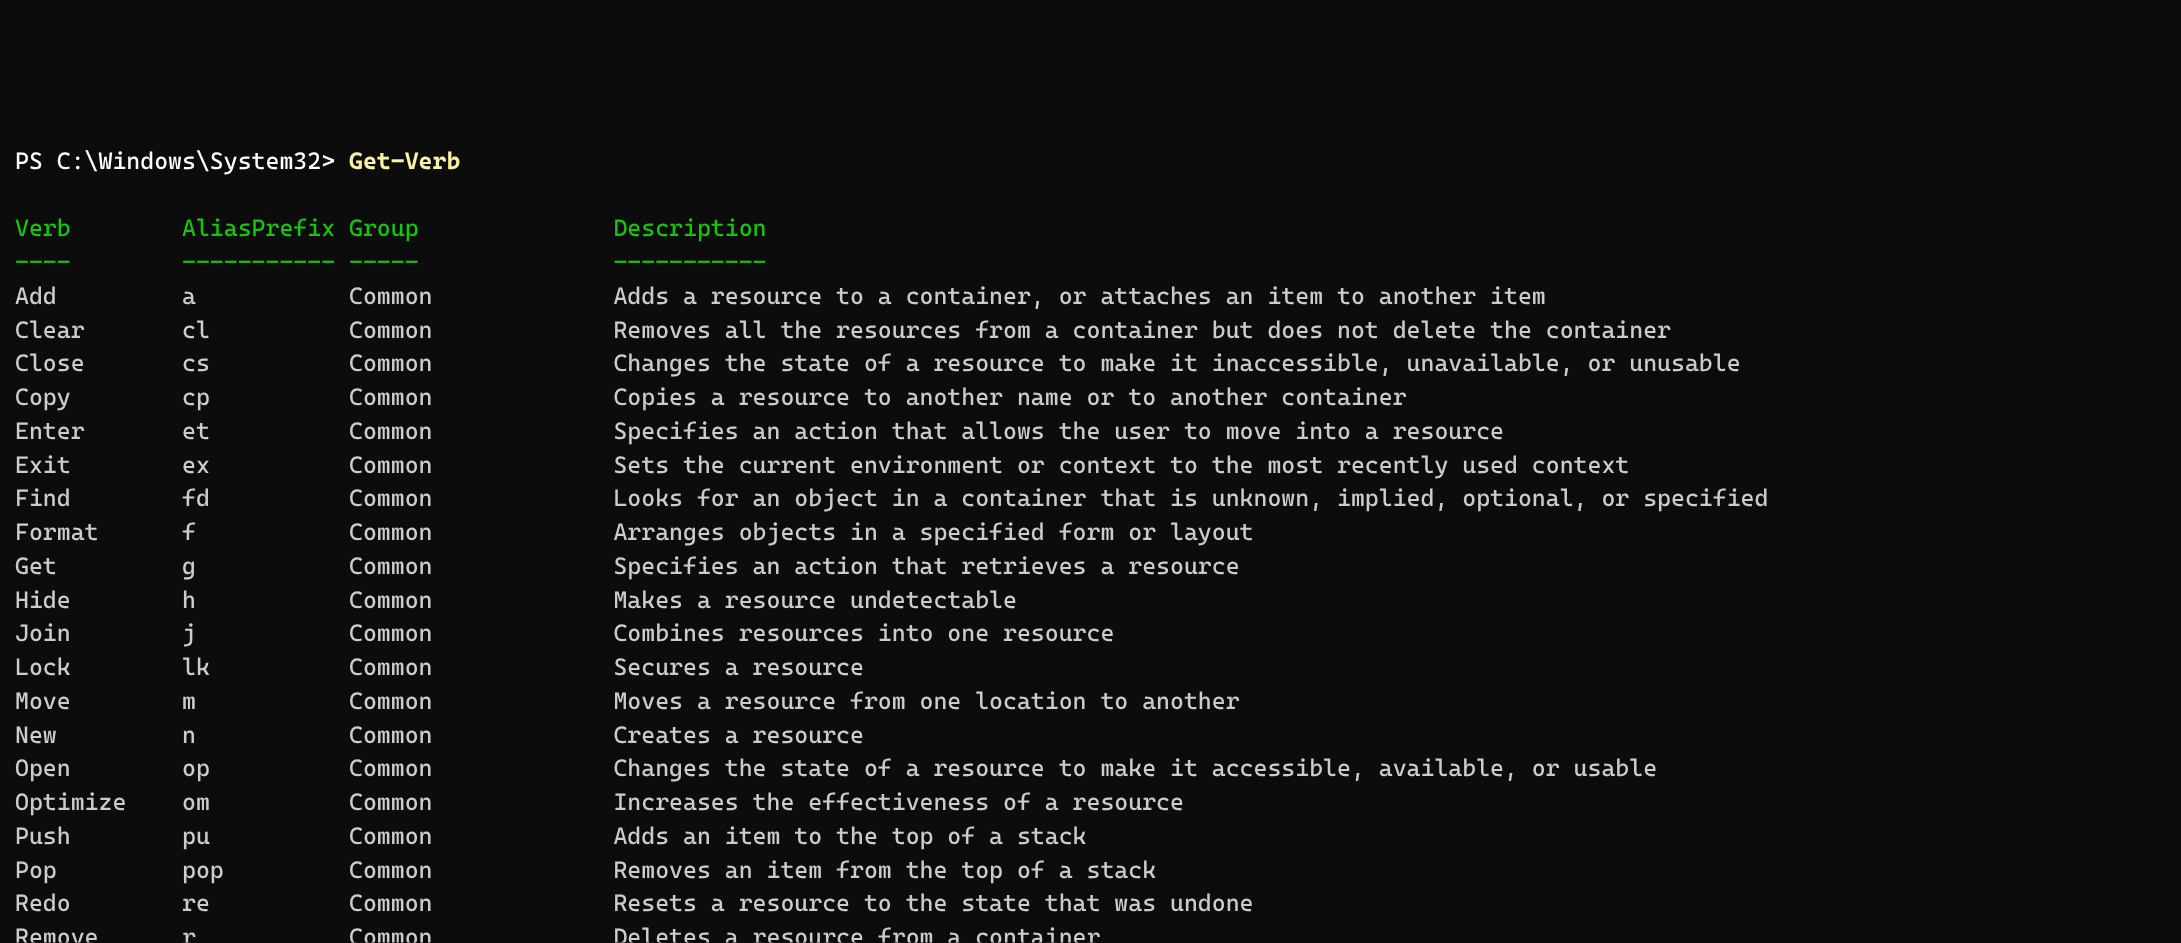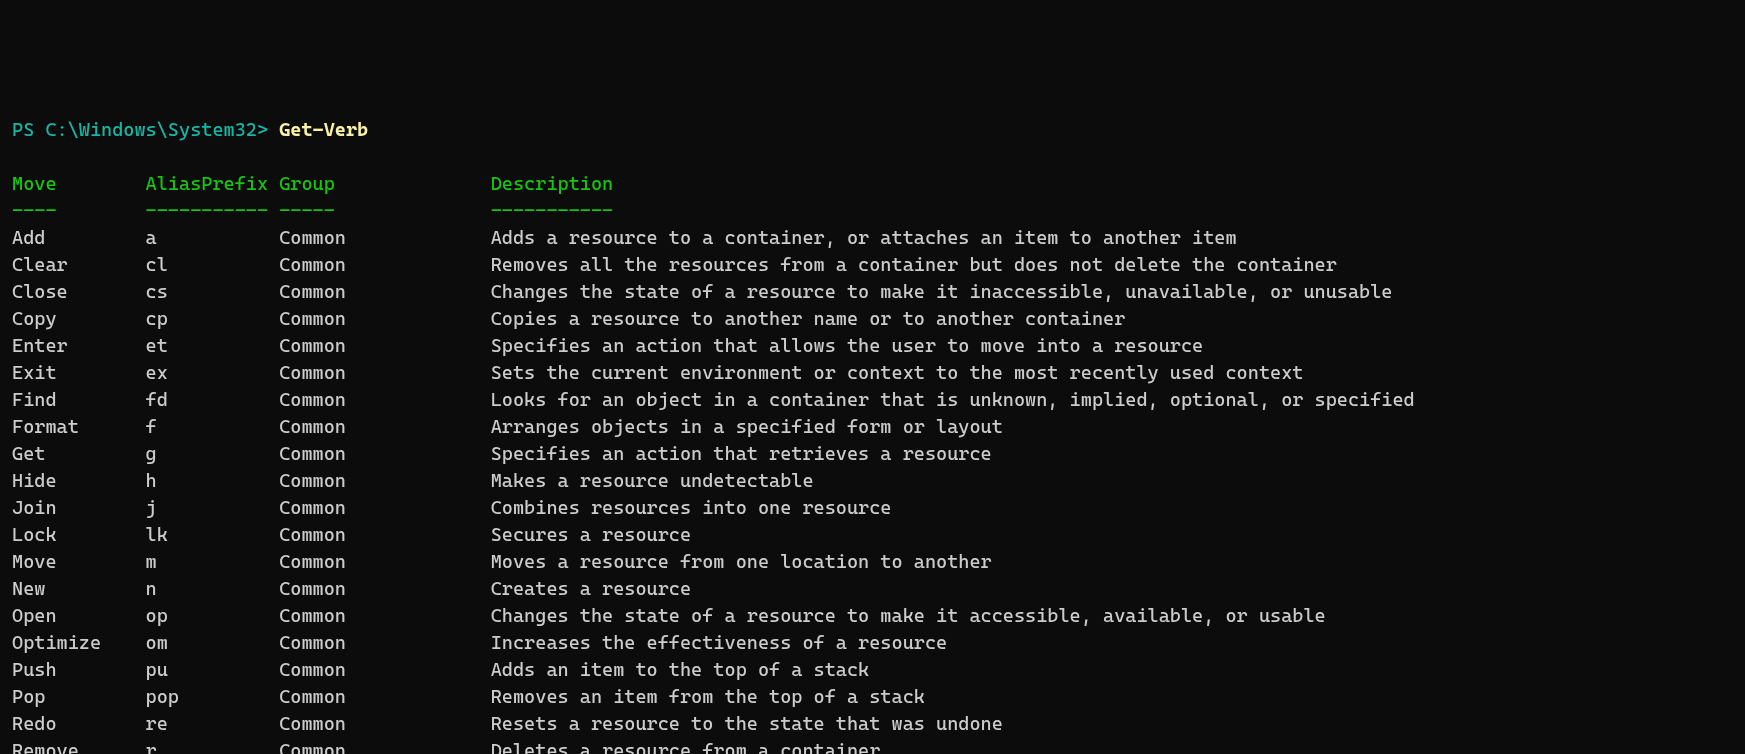--- a/index.html
+++ b/index.html
@@ -13,41 +13,41 @@
       font-family: 'Cascadia Mono', 'Consolas', 'Courier New', monospace;
       font-size: 19px;
       line-height: 27px;
       padding: 8px 12px;
       white-space: pre;
       overflow-x: auto;
       width: 1745px;
       height: 754px;
     }
     .prompt-prefix {
-      color: #14b8a6;
+      color: #ffffff;
     }
     .command {
       color: #f9f1a5;
       font-weight: bold;
     }
     .header {
       color: #16c60c;
     }
     .row-text {
       color: #cccccc;
     }
   </style>
 </head>
 <body>
 
 
 
 <div><span class="prompt-prefix">PS C:\Windows\System32&gt; </span><span class="command">Get-Verb</span>
 
-<span id="header-line" class="header">Move        AliasPrefix Group              Description</span>
+<span id="header-line" class="header">Verb        AliasPrefix Group              Description</span>
 <span id="separator-line" class="header">----        ----------- -----              -----------</span>
 <span id="rows-block" class="row-text">Add         a           Common             Adds a resource to a container, or attaches an item to another item
 Clear       cl          Common             Removes all the resources from a container but does not delete the container
 Close       cs          Common             Changes the state of a resource to make it inaccessible, unavailable, or unusable
 Copy        cp          Common             Copies a resource to another name or to another container
 Enter       et          Common             Specifies an action that allows the user to move into a resource
 Exit        ex          Common             Sets the current environment or context to the most recently used context
 Find        fd          Common             Looks for an object in a container that is unknown, implied, optional, or specified
 Format      f           Common             Arranges objects in a specified form or layout
 Get         g           Common             Specifies an action that retrieves a resource

